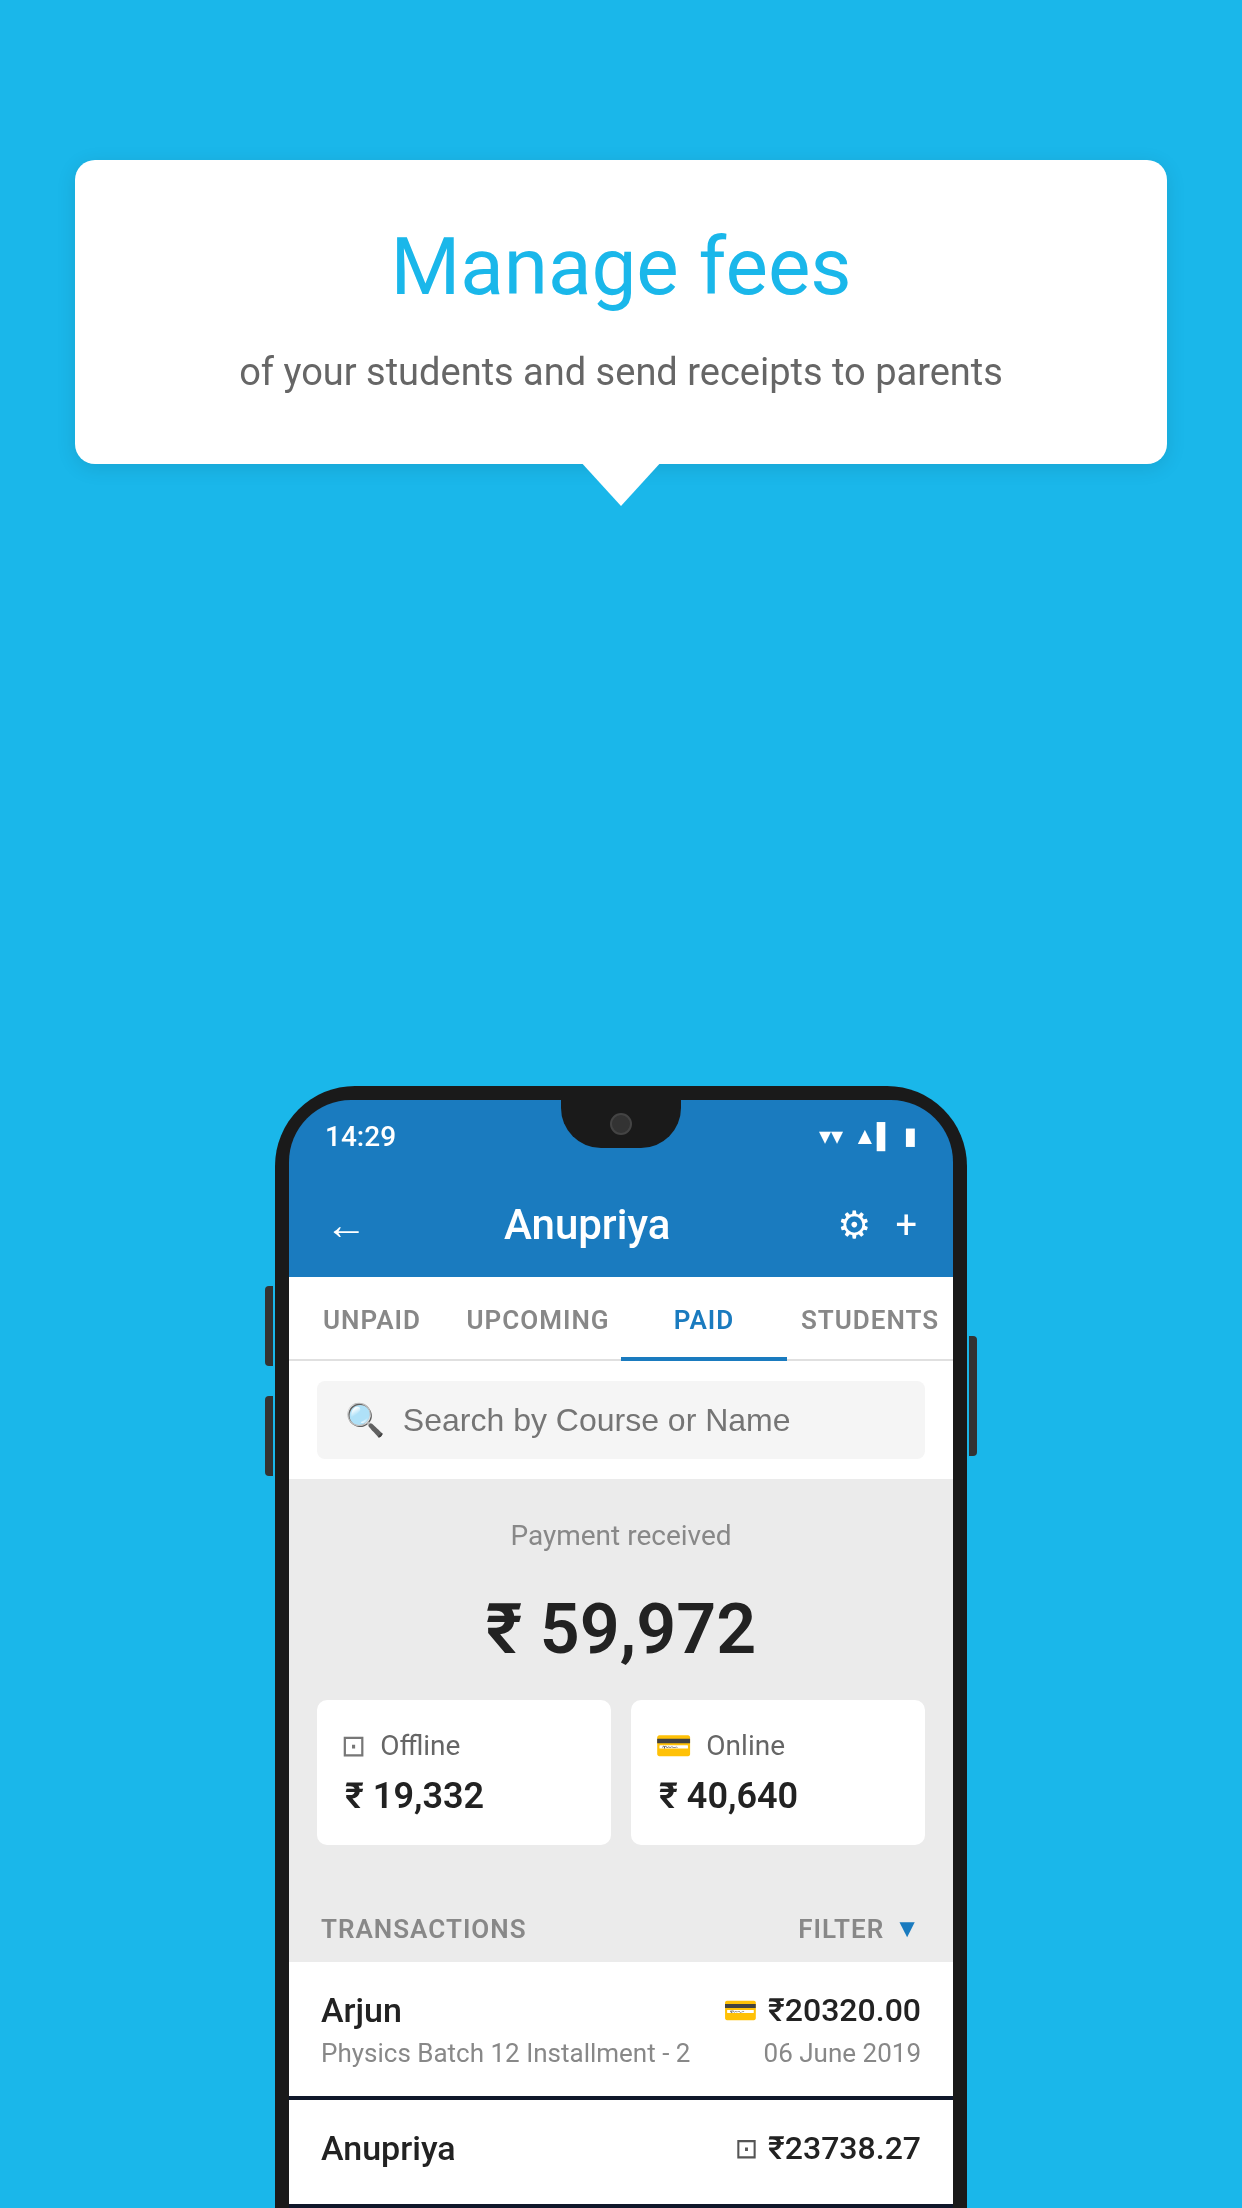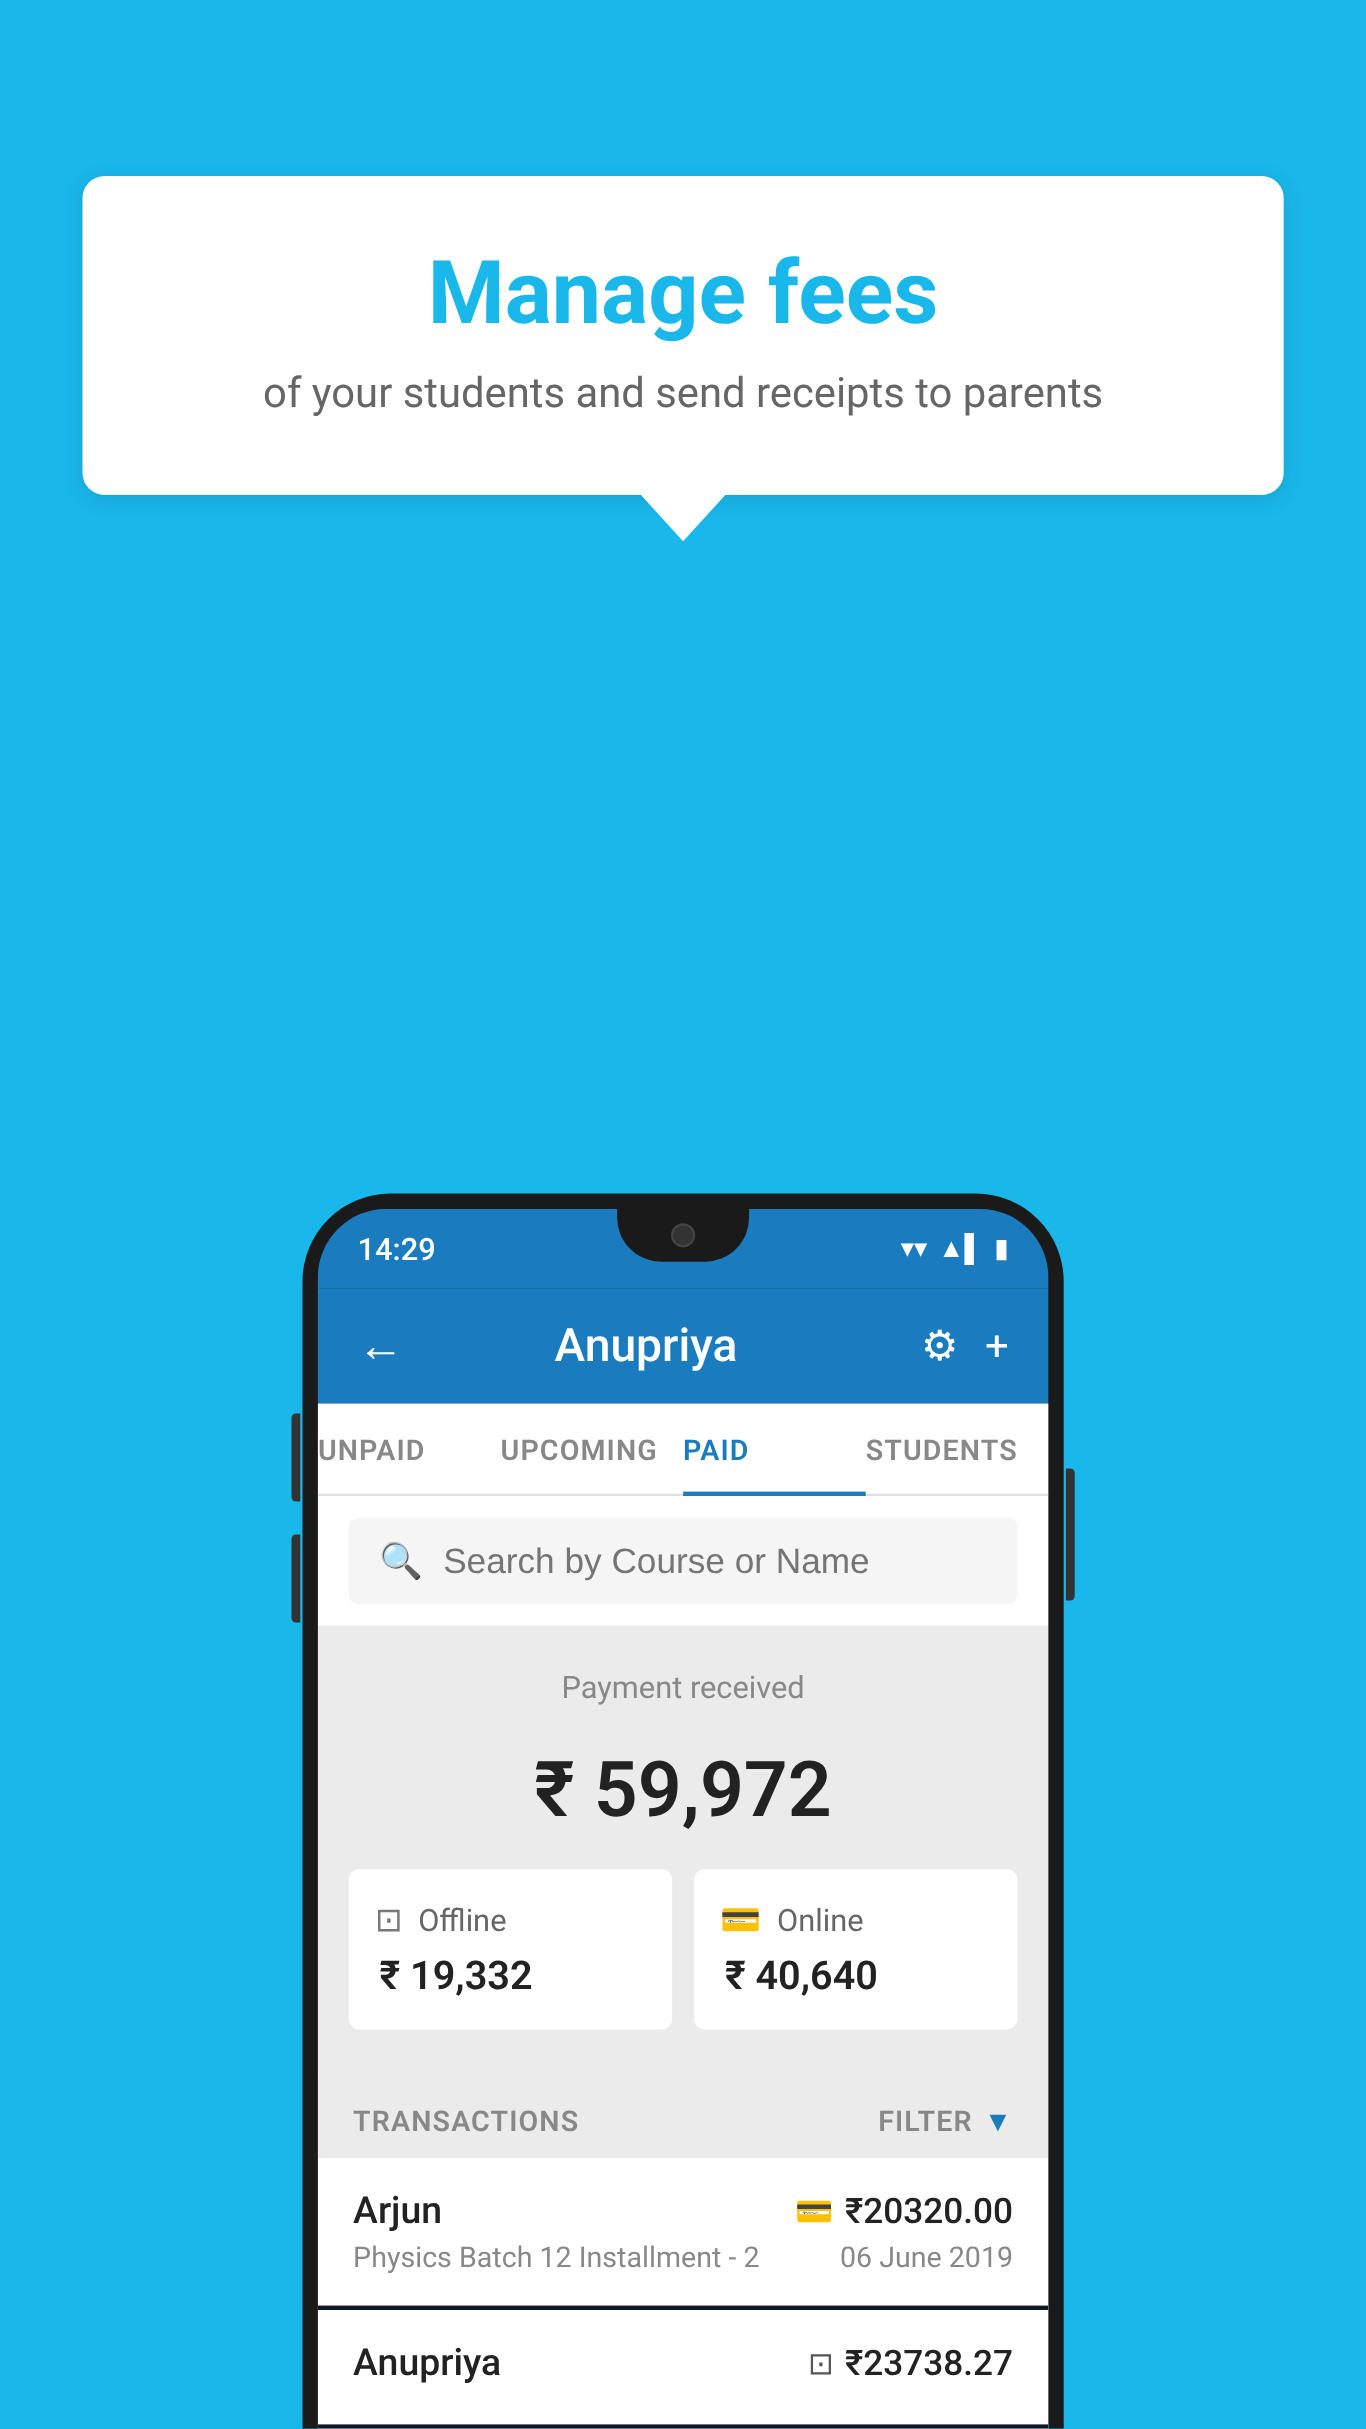--- a/index.html
+++ b/index.html
@@ -35,22 +35,22 @@
       width: 0;
       height: 0;
       border-left: 42px solid transparent;
       border-right: 42px solid transparent;
       border-top: 46px solid white;
     }
 
     .speech-bubble .title {
       color: #1ab7ea;
       font-size: 80px;
-      font-weight: 700;
-      margin-bottom: 22px;
+      font-weight: 400;
+      margin-bottom: 36px;
     }
 
     .speech-bubble .subtitle {
       color: #666;
       font-size: 38px;
       font-weight: 400;
     }
 
     
     .phone-wrapper {
@@ -163,20 +163,21 @@
 
     
     .tabs {
       background: white;
       display: flex;
       border-bottom: 2px solid #e0e0e0;
     }
 
     .tab {
       flex: 1;
+      text-align: center;
       padding: 28px 0 24px;
       font-size: 26px;
       font-weight: 600;
       color: #888;
       letter-spacing: 1px;
       cursor: pointer;
       position: relative;
     }
 
     .tab.active {

